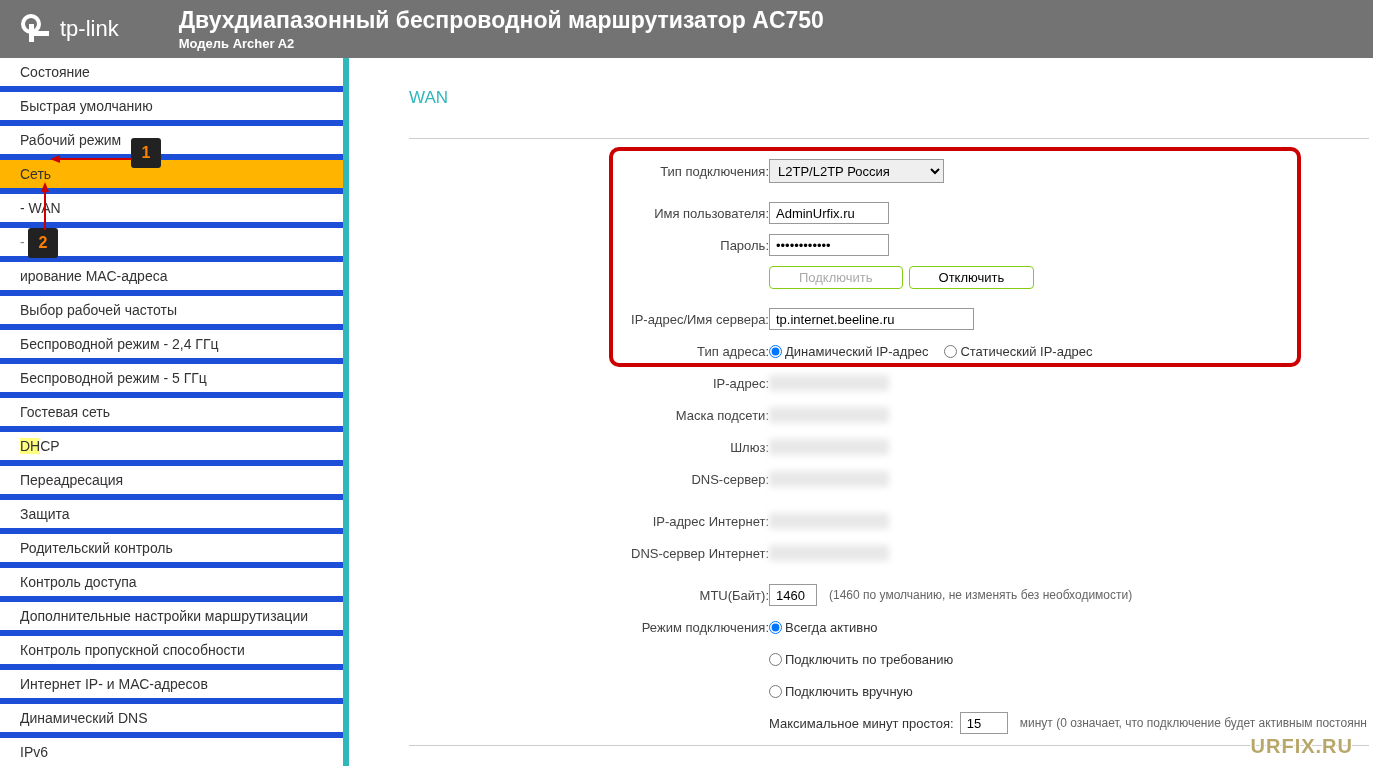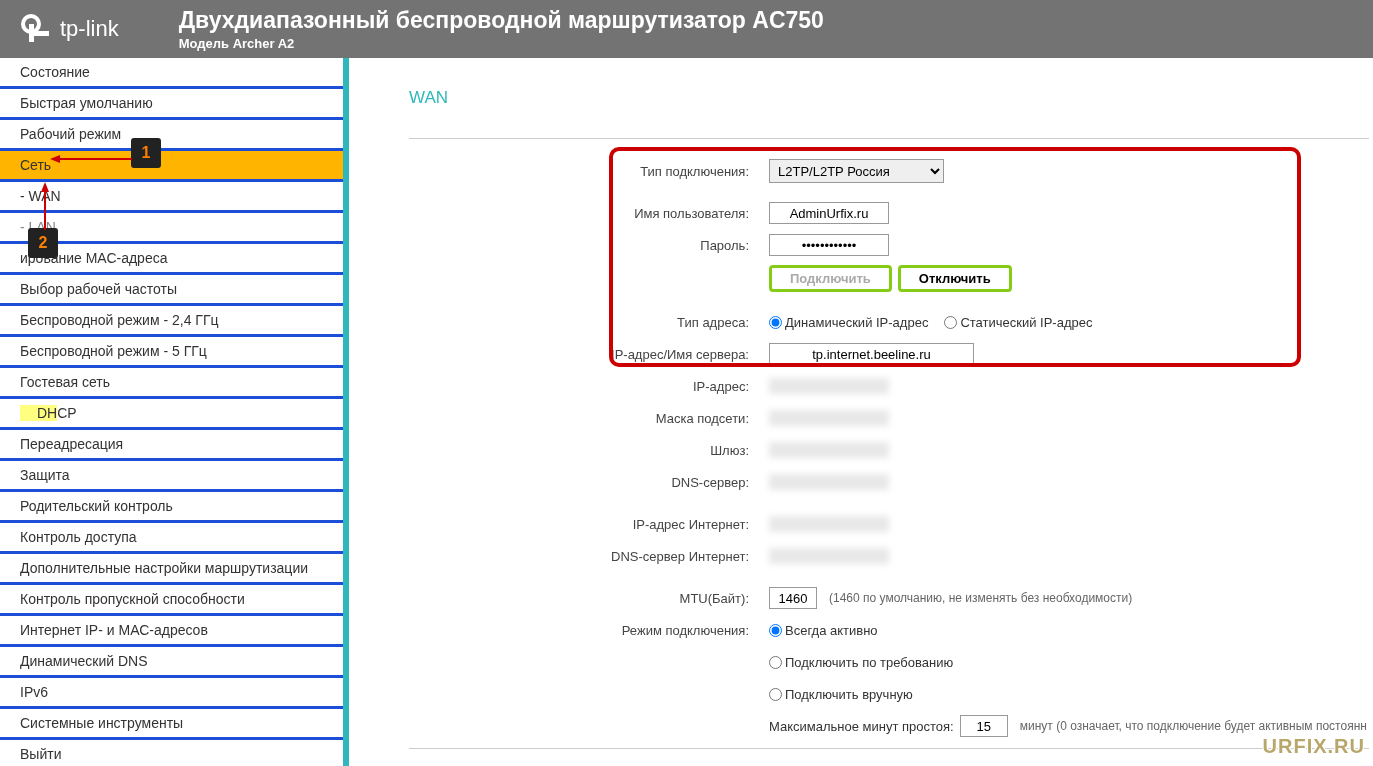--- a/index.html
+++ b/index.html
@@ -5,54 +5,54 @@
 * { box-sizing: border-box; margin: 0; padding: 0; }
 body { font-family: Arial, sans-serif; font-size: 13px; color: #333; background: #fff; width: 1373px; height: 766px; overflow: hidden; position: relative; }
 .header { background: #737373; height: 58px; display: flex; align-items: center; padding-left: 20px; color: #fff; }
 .logo { display: flex; align-items: center; margin-right: 60px; }
 .logo svg { width: 32px; height: 32px; margin-right: 8px; }
 .logo-text { font-size: 22px; font-weight: 300; }
 .header-titles .title-main { font-size: 23px; font-weight: bold; }
 .header-titles .title-sub { font-size: 13px; font-weight: bold; margin-top: 2px; }
 .layout { display: flex; height: calc(766px - 58px); }
 .sidebar { width: 343px; background: #fff; overflow-y: auto; }
-.sidebar-item { padding: 6px 10px 6px 20px; border-bottom: 3px solid #1d4ed8; cursor: pointer; font-size: 14px; color: #333; position: relative; }
+.sidebar-item { padding: 6px 10px 6px 20px; border-bottom: 6px solid #1d4ed8; cursor: pointer; font-size: 14px; color: #333; position: relative; }
 .sidebar-item.selected { background: #ffb400; }
 .sidebar-item.sub { padding-left: 20px; color: #888; }
 .sidebar-item.sub.active { color: #333; }
-.highlight { background: #ffff80; padding-left: 17px; }
+.highlight { background: #ffff80; }
 .separator { width: 6px; background: #30b7bb; }
 .main { flex: 1; padding: 30px 20px 0 60px; overflow: auto; position: relative; }
 .main-title { color: #30b7bb; font-size: 17px; margin-bottom: 30px; font-weight: normal; }
 .hr { border: none; border-top: 1px solid #ccc; margin: 6px 0 20px 0; width: 960px; }
 .form-area { position: relative; width: 960px; }
 .redbox { position: absolute; top: -12px; left: 200px; width: 692px; height: 220px; border: 4px solid #c00; border-radius: 10px; z-index: 1; pointer-events: none; }
 .form-row { display: flex; align-items: center; margin-bottom: 8px; min-height: 24px; }
-.form-label { width: 360px; text-align: right; padding-right: 20px; font-size: 13px; color: #444; }
+.form-label { width: 360px; text-align: right; padding-right: 0; font-size: 13px; color: #444; }
 .form-control { flex: 1; display: flex; align-items: center; gap: 6px; flex-wrap: wrap; }
 select { height: 24px; font-size: 13px; padding: 1px 4px; width: 175px; border: 1px solid #999; }
-input[type=text], input[type=password] { height: 22px; font-size: 13px; padding: 6px 6px; border: 1px solid #999; text-align: center; }
+input[type=text], input[type=password] { height: 22px; font-size: 13px; padding: 6px 6px; border: 1px solid #999; }
 .w120 { width: 120px; }
 .w205 { width: 205px; }
 .w60 { width: 48px; }
-button.btn { padding: 3px 18px; border: 3px solid #84cc16; background: #fff; border-radius: 4px; font-size: 13px; cursor: pointer; font-weight: bold; }
+button.btn { padding: 3px 29px; border: 1px solid #84cc16; background: #fff; border-radius: 4px; font-size: 13px; cursor: pointer; }
 button.btn:disabled { color: #aaa; cursor: default; }
 .radio-wrap { display: inline-flex; align-items: center; gap: 3px; margin-right: 10px; }
 .radio-wrap input { margin: 0; }
 .hint { color: #666; font-size: 12px; margin-left: 6px; }
 .blur { filter: blur(3px); background: #e8e8e8; width: 120px; height: 16px; display: inline-block; }
 .spacer-sm { height: 10px; }
 .hr2 { border: none; border-top: 1px solid #ccc; margin-top: 10px; width: 960px; }
 
 .anno { position: absolute; z-index: 50; pointer-events: none; }
 .anno-box1 { top: 138px; left: 131px; width: 30px; height: 30px; background: #222; border-radius: 3px; color: #ff8000; display:flex; align-items:center; justify-content:center; font-size:16px; font-weight:bold; }
 .anno-box2 { top: 228px; left: 28px; width: 30px; height: 30px; background: #222; border-radius: 3px; color: #ff8000; display:flex; align-items:center; justify-content:center; font-size:16px; font-weight:bold; }
 .arrow1 { top: 155px; left: 50px; }
 .arrow2 { top: 182px; left: 40px; }
-.watermark { position: absolute; bottom: 8px; right: 8px; font-size: 20px; font-weight: bold; color: #b8a76a; text-shadow: 1px 1px 0 #fff, -1px -1px 0 #fff, 1px -1px 0 #fff, -1px 1px 0 #fff; letter-spacing: 1px; pointer-events:none; }
+.watermark { position: absolute; bottom: 8px; right: 20px; font-size: 20px; font-weight: bold; color: #b8a76a; text-shadow: 1px 1px 0 #fff, -1px -1px 0 #fff, 1px -1px 0 #fff, -1px 1px 0 #fff; letter-spacing: 1px; pointer-events:none; }
 </style>
 </head>
 <body>
 
 <div class="anno anno-box1">1</div>
 <svg class="anno arrow1" width="82" height="8">
     <line x1="82" y1="4" x2="6" y2="4" stroke="#c00" stroke-width="2"></line>
     <polygon points="0,4 10,0 10,8" fill="#c00"></polygon>
   </svg>
 <div class="anno anno-box2">2</div>
@@ -134,37 +134,37 @@
         <div class="form-label"></div>
         <div class="form-control">
           <button class="btn" disabled="">Подключить</button>
           <button class="btn">Отключить</button>
         </div>
       </div>
 
       <div class="spacer-sm"></div>
 
       <div class="form-row">
+        <div class="form-label">IP-адрес/Имя сервера:</div>
+        <div class="form-control">
+            <input type="text" class="w205" value="tp.internet.beeline.ru" style="">
+          </div>
+      </div>
+      <div class="form-row">
         <div class="form-label">Тип адреса:</div>
         <div class="form-control">
           <label class="radio-wrap">
               <input type="radio" name="at" checked="" style="">
               <span>Динамический IP-адрес</span>
             </label>
           <label class="radio-wrap">
               <input type="radio" name="at" style="">
               <span>Статический IP-адрес</span>
             </label>
         </div>
-      </div>
-      <div class="form-row">
-        <div class="form-label">IP-адрес/Имя сервера:</div>
-        <div class="form-control">
-            <input type="text" class="w205" value="tp.internet.beeline.ru" style="">
-          </div>
       </div>
       <div class="form-row">
         <div class="form-label">IP-адрес:</div>
         <div class="form-control">
             <span class="blur"></span>
           </div>
       </div>
       <div class="form-row">
         <div class="form-label">Маска подсети:</div>
         <div class="form-control">

